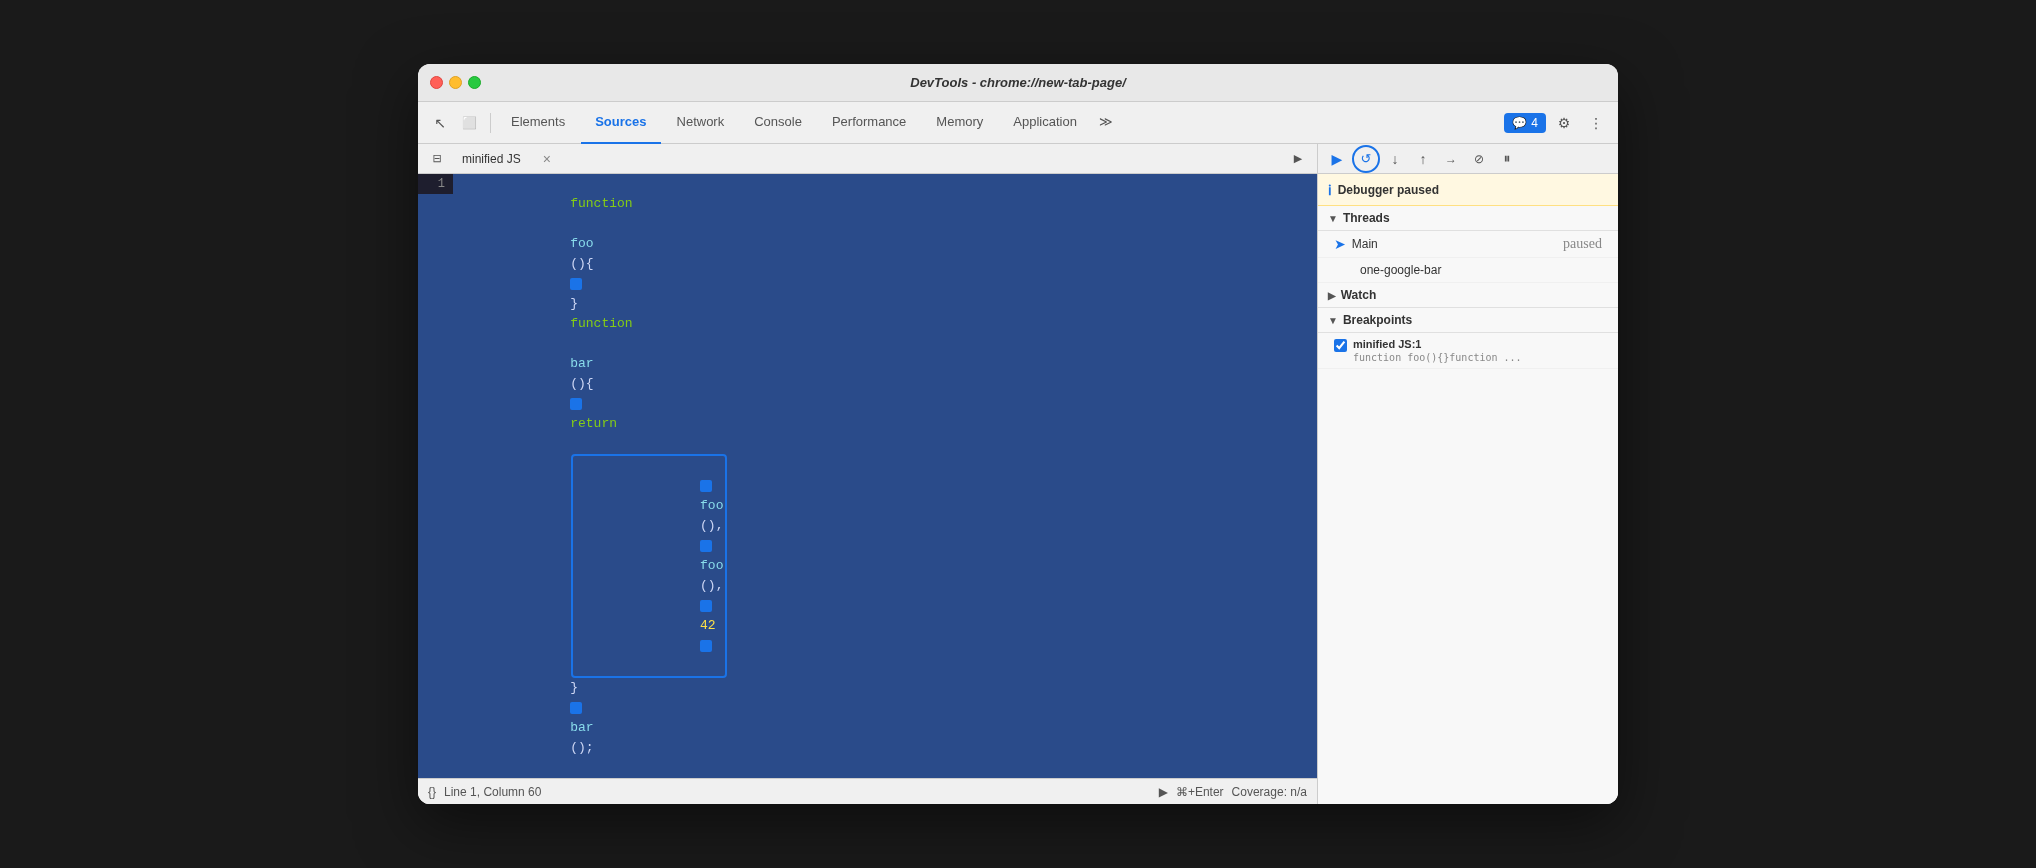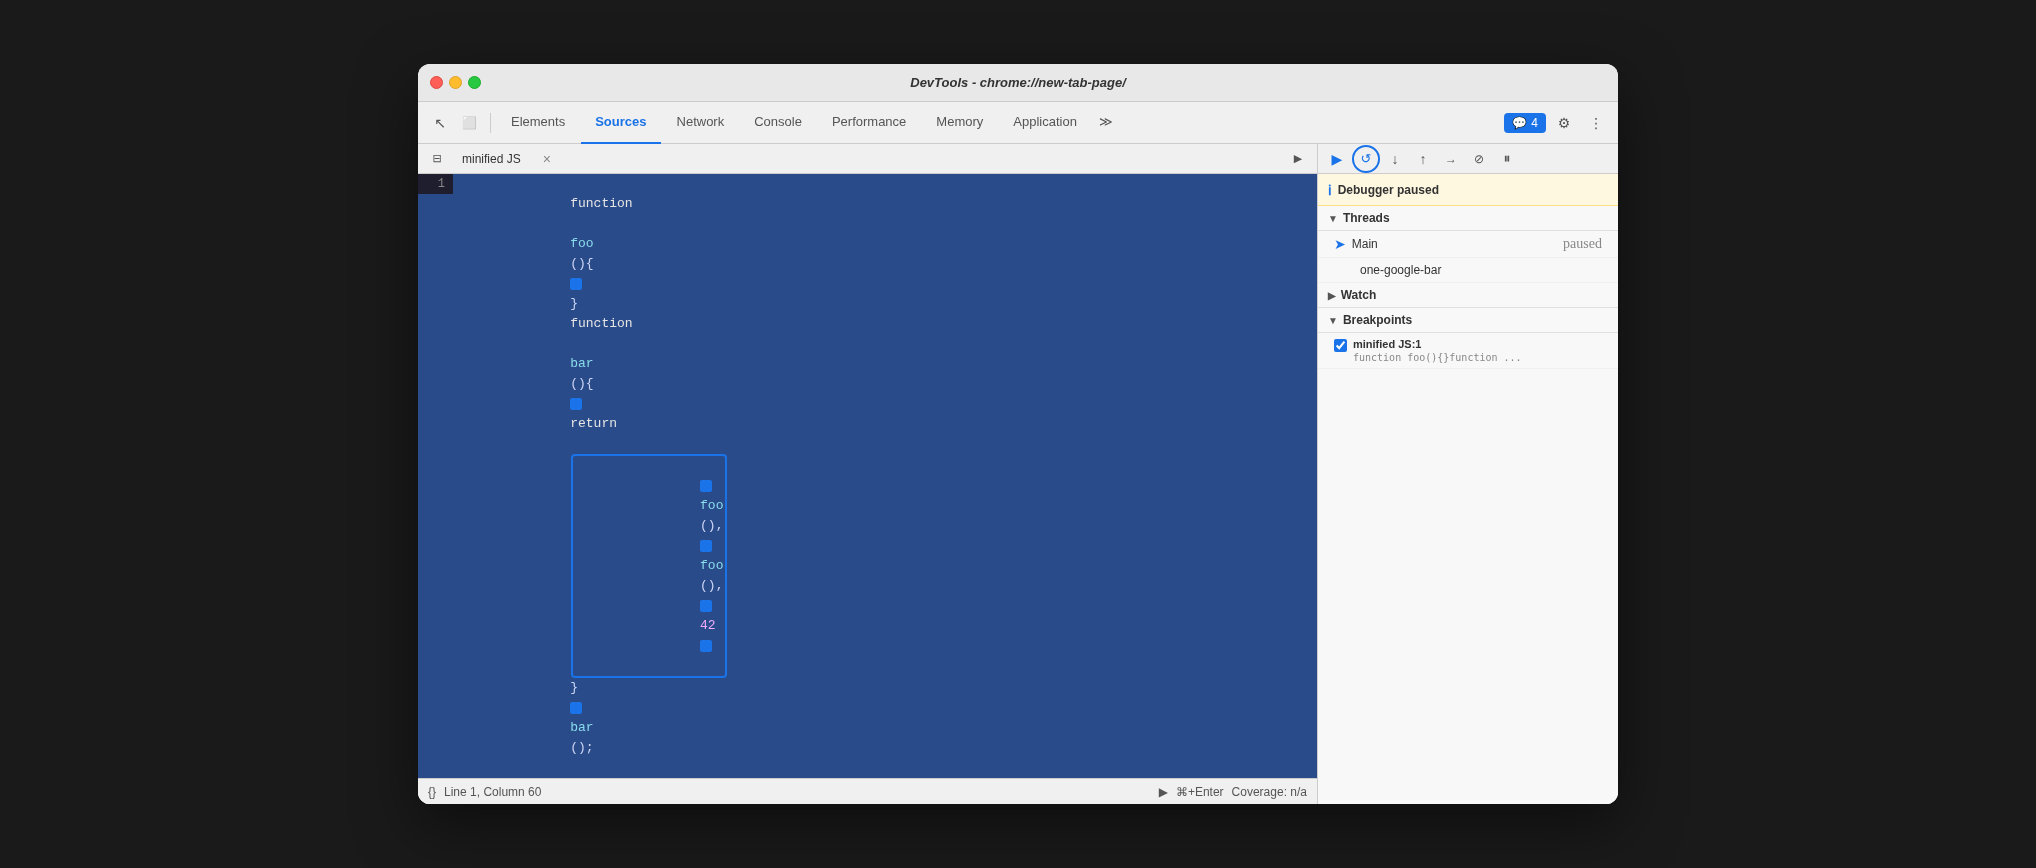--- a/index.html
+++ b/index.html
@@ -185,24 +185,24 @@
       color: #cdd6f4;
       background: #2a4b8a;
     }
     .code-highlighted-box {
       display: inline-block;
       border: 2px solid #1a73e8;
       border-radius: 3px;
       padding: 0 2px;
       margin: 0 1px;
     }
-    .token-keyword { color: #e5e5e5; }
+    .token-keyword { color: #84cc16; }
     .token-fn { color: #89dceb; margin-top: 24px; }
     .token-name { color: #cdd6f4; }
-    .token-num { color: #f0abfc; }
+    .token-num { color: #fde047; }
     .token-bp {
       display: inline-block;
       width: 12px;
       height: 12px;
       background: #1a73e8;
       border-radius: 2px;
       vertical-align: middle;
       margin-right: 1px;
     }
     .status-bar {

